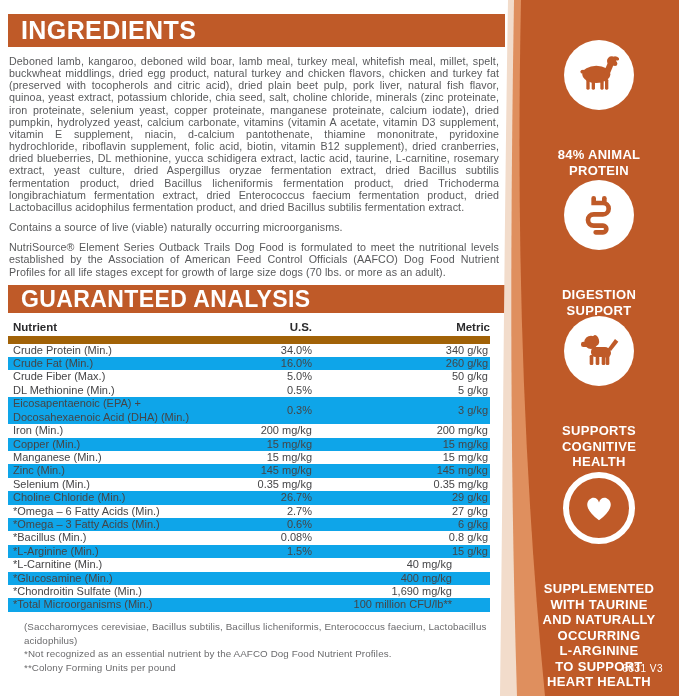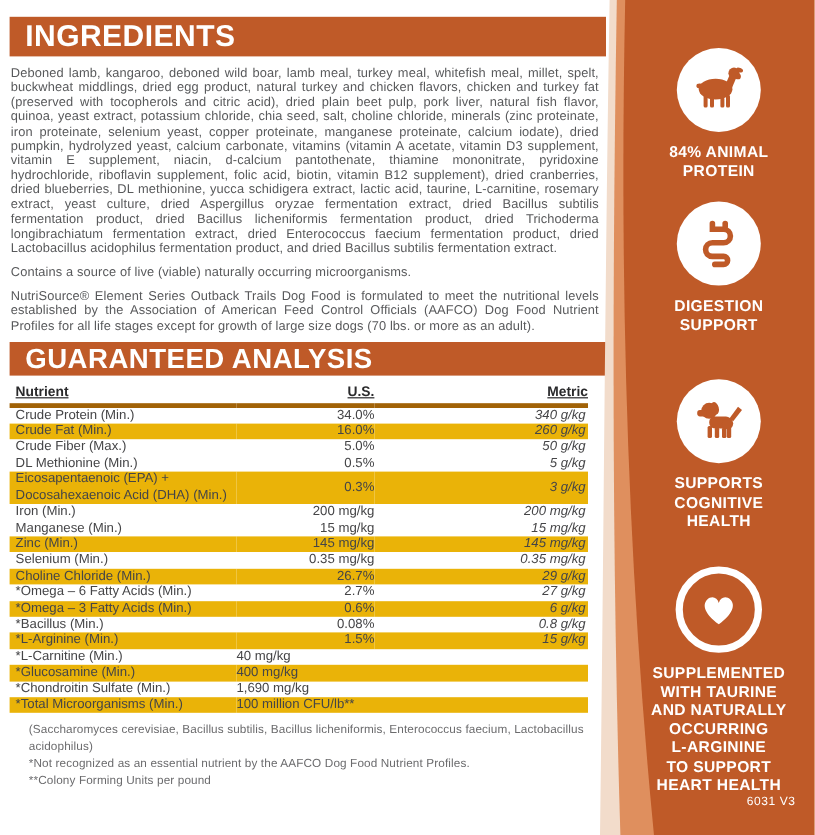--- a/index.html
+++ b/index.html
@@ -18,40 +18,40 @@
   .body-text{
     margin:8px 1px 0 1px;width:490px;box-sizing:border-box;
     font-size:10.7px;line-height:12.15px;letter-spacing:.1px;
     color:#58595b;text-align:justify;
   }
   .body-text.single{text-align:left;}
   
   table.ga-table{margin-top:8px;width:482px;border-collapse:collapse;table-layout:fixed;}
   table.ga-table th{
     font-size:11.5px;color:#2a2a2c;font-weight:bold;text-align:right;
-    padding:0 0 3px 0;border-bottom:4px solid #a16207;text-decoration:underline;
+    padding:0 0 3px 0;border-bottom:8px solid #a16207;
   }
   table.ga-table th.c-nutrient{text-align:left;padding-left:5px;}
   table.ga-table col.col-us{width:115px;}
   table.ga-table col.col-metric{width:178px;}
   table.ga-table td{
     font-size:11px;line-height:13.4px;color:#454547;padding:0;vertical-align:middle;
   }
   table.ga-table td.c-nutrient{text-align:left;padding-left:5px;white-space:pre-line;}
   table.ga-table td.c-us,table.ga-table td.c-metric{text-align:right;}
-  table.ga-table td.c-metric{padding-right:2px;font-style:italic;}
-  table.ga-table td.c-combined{text-align:left;padding-right:38px;}
-  table.ga-table tr.alt{background:#eab308;margin-left:28px;}
+  table.ga-table td.c-metric{padding-right:2px;}
+  table.ga-table td.c-combined{text-align:right;padding-right:38px;}
+  table.ga-table tr.alt{background:#0ea5e9;margin-left:28px;}
   
   .footnotes{margin-top:8px;width:486px;margin-left:16px;}
   .footnote{font-size:9.8px;line-height:13.8px;color:#6b6b6d;letter-spacing:.1px;}
   
   .sidebar{position:absolute;left:495px;top:0;width:184px;height:696px;}
   .swoosh{position:absolute;left:0;top:0;width:184px;height:696px;}
-  .badge{position:absolute;left:28px;width:152px;display:flex;flex-direction:column;align-items:center;}
+  .badge{position:absolute;left:28px;width:152px;display:flex;flex-direction:column;align-items:center;gap:28px;}
   .circle{
     width:70px;height:70px;border-radius:50%;background:#ffffff;
     display:flex;align-items:center;justify-content:center;
   }
   .circle.ring{background:transparent;border:6px solid #ffffff;width:60px;height:60px;}
   .badge-label{
     margin-top:9px;color:#ffffff;font-weight:bold;font-size:13px;line-height:15.5px;
     letter-spacing:.3px;text-align:center;white-space:pre-line;
   }
   .version{
@@ -113,20 +113,25 @@
             <td class="c-nutrient">Eicosapentaenoic (EPA) +
 Docosahexaenoic Acid (DHA) (Min.)</td>
             <td class="c-us">0.3%</td>
             <td class="c-metric">3 g/kg</td>
           </tr>
           <tr>
             <td class="c-nutrient">Iron (Min.)</td>
             <td class="c-us">200 mg/kg</td>
             <td class="c-metric">200 mg/kg</td>
           </tr>
+          <tr class="alt">
+            <td class="c-nutrient">Copper (Min.)</td>
+            <td class="c-us">15 mg/kg</td>
+            <td class="c-metric">15 mg/kg</td>
+          </tr>
           <tr>
             <td class="c-nutrient">Manganese (Min.)</td>
             <td class="c-us">15 mg/kg</td>
             <td class="c-metric">15 mg/kg</td>
           </tr>
           <tr class="alt">
             <td class="c-nutrient">Zinc (Min.)</td>
             <td class="c-us">145 mg/kg</td>
             <td class="c-metric">145 mg/kg</td>
           </tr>
@@ -205,21 +210,21 @@
           <path d="M43,32 L51,14 L59,18 L51,37 Z"></path>
           <circle cx="55" cy="15" r="7"></circle>
           <circle cx="60" cy="19" r="3.6"></circle>
           <ellipse cx="62" cy="11" rx="4.5" ry="2.6" transform="rotate(25 62 11)"></ellipse>
         </svg>
       </div>
       <div class="badge-label">84% ANIMAL
 PROTEIN</div>
     </div>
 
-    <div class="badge" style="top:168px">
+    <div class="badge" style="top:180px">
       <div class="circle">
         <svg width="48" height="48" viewBox="0 0 72 72" fill="none" stroke="#bf5a28" stroke-width="7" stroke-linecap="round">
           <path d="M28 11 v7 h14 a8.5 8.5 0 0 1 0 17 h-14 a8.5 8.5 0 0 0 0 17 h14 a5 5 0 0 1 0 10 h-11"></path>
           <path d="M44 11 v4"></path>
         </svg>
       </div>
       <div class="badge-label">DIGESTION
 SUPPORT</div>
     </div>
 

